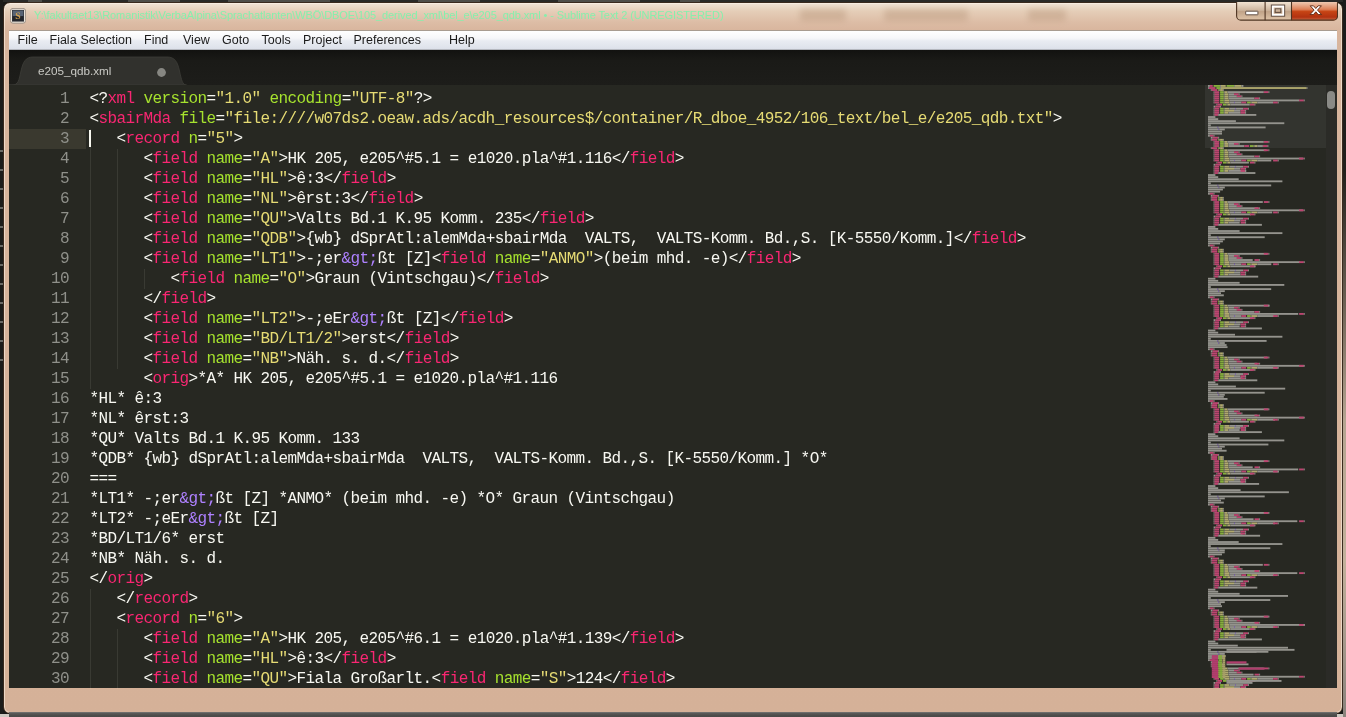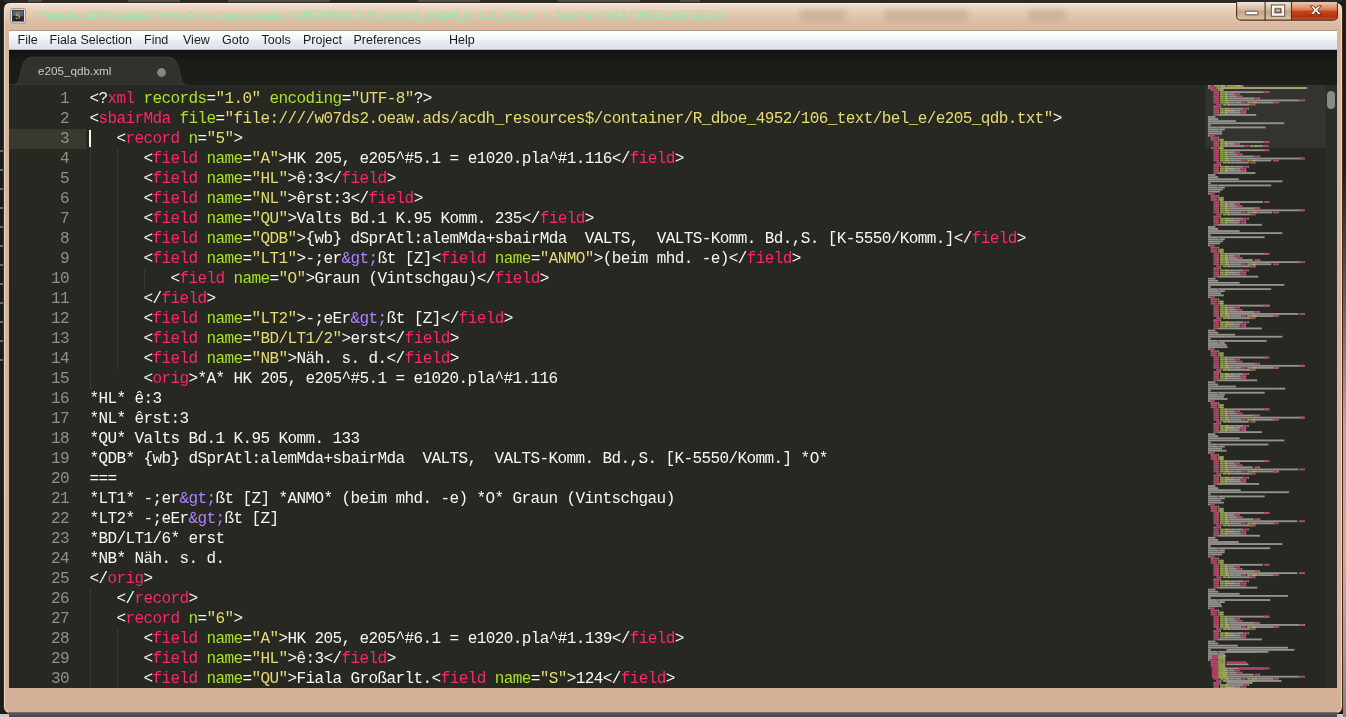--- a/index.html
+++ b/index.html
@@ -153,21 +153,21 @@
 21
 22
 23
 24
 25
 26
 27
 28
 29
 30</pre>
-<pre class="code mono"><i class="w">&lt;?</i><i class="p">xml</i><i class="w"> </i><i class="g">records</i><i class="w">=</i><i class="y">"1.0"</i><i class="w"> </i><i class="g">encoding</i><i class="w">=</i><i class="y">"UTF-8"</i><i class="w">?&gt;</i>
+<pre class="code mono"><i class="w">&lt;?</i><i class="p">xml</i><i class="w"> </i><i class="g">version</i><i class="w">=</i><i class="y">"1.0"</i><i class="w"> </i><i class="g">encoding</i><i class="w">=</i><i class="y">"UTF-8"</i><i class="w">?&gt;</i>
 <i class="w">&lt;</i><i class="p">sbairMda</i><i class="w"> </i><i class="g">file</i><i class="w">=</i><i class="y">"file:////w07ds2.oeaw.ads/acdh_resources$/container/R_dboe_4952/106_text/bel_e/e205_qdb.txt"</i><i class="w">&gt;</i>
 <i class="w">   &lt;</i><i class="p">record</i><i class="w"> </i><i class="g">n</i><i class="w">=</i><i class="y">"5"</i><i class="w">&gt;</i>
 <i class="w">      &lt;</i><i class="p">field</i><i class="w"> </i><i class="g">name</i><i class="w">=</i><i class="y">"A"</i><i class="w">&gt;HK 205, e205^#5.1 = e1020.pla^#1.116&lt;/</i><i class="p">field</i><i class="w">&gt;</i>
 <i class="w">      &lt;</i><i class="p">field</i><i class="w"> </i><i class="g">name</i><i class="w">=</i><i class="y">"HL"</i><i class="w">&gt;ê:3&lt;/</i><i class="p">field</i><i class="w">&gt;</i>
 <i class="w">      &lt;</i><i class="p">field</i><i class="w"> </i><i class="g">name</i><i class="w">=</i><i class="y">"NL"</i><i class="w">&gt;êrst:3&lt;/</i><i class="p">field</i><i class="w">&gt;</i>
 <i class="w">      &lt;</i><i class="p">field</i><i class="w"> </i><i class="g">name</i><i class="w">=</i><i class="y">"QU"</i><i class="w">&gt;Valts Bd.1 K.95 Komm. 235&lt;/</i><i class="p">field</i><i class="w">&gt;</i>
 <i class="w">      &lt;</i><i class="p">field</i><i class="w"> </i><i class="g">name</i><i class="w">=</i><i class="y">"QDB"</i><i class="w">&gt;{wb} dSprAtl:alemMda+sbairMda  VALTS,  VALTS-Komm. Bd.,S. [K-5550/Komm.]&lt;/</i><i class="p">field</i><i class="w">&gt;</i>
 <i class="w">      &lt;</i><i class="p">field</i><i class="w"> </i><i class="g">name</i><i class="w">=</i><i class="y">"LT1"</i><i class="w">&gt;-;er</i><i class="u">&amp;gt;</i><i class="w">ßt [Z]&lt;</i><i class="p">field</i><i class="w"> </i><i class="g">name</i><i class="w">=</i><i class="y">"ANMO"</i><i class="w">&gt;(beim mhd. -e)&lt;/</i><i class="p">field</i><i class="w">&gt;</i>
 <i class="w">         &lt;</i><i class="p">field</i><i class="w"> </i><i class="g">name</i><i class="w">=</i><i class="y">"O"</i><i class="w">&gt;Graun (Vintschgau)&lt;/</i><i class="p">field</i><i class="w">&gt;</i>
 <i class="w">      &lt;/</i><i class="p">field</i><i class="w">&gt;</i>

